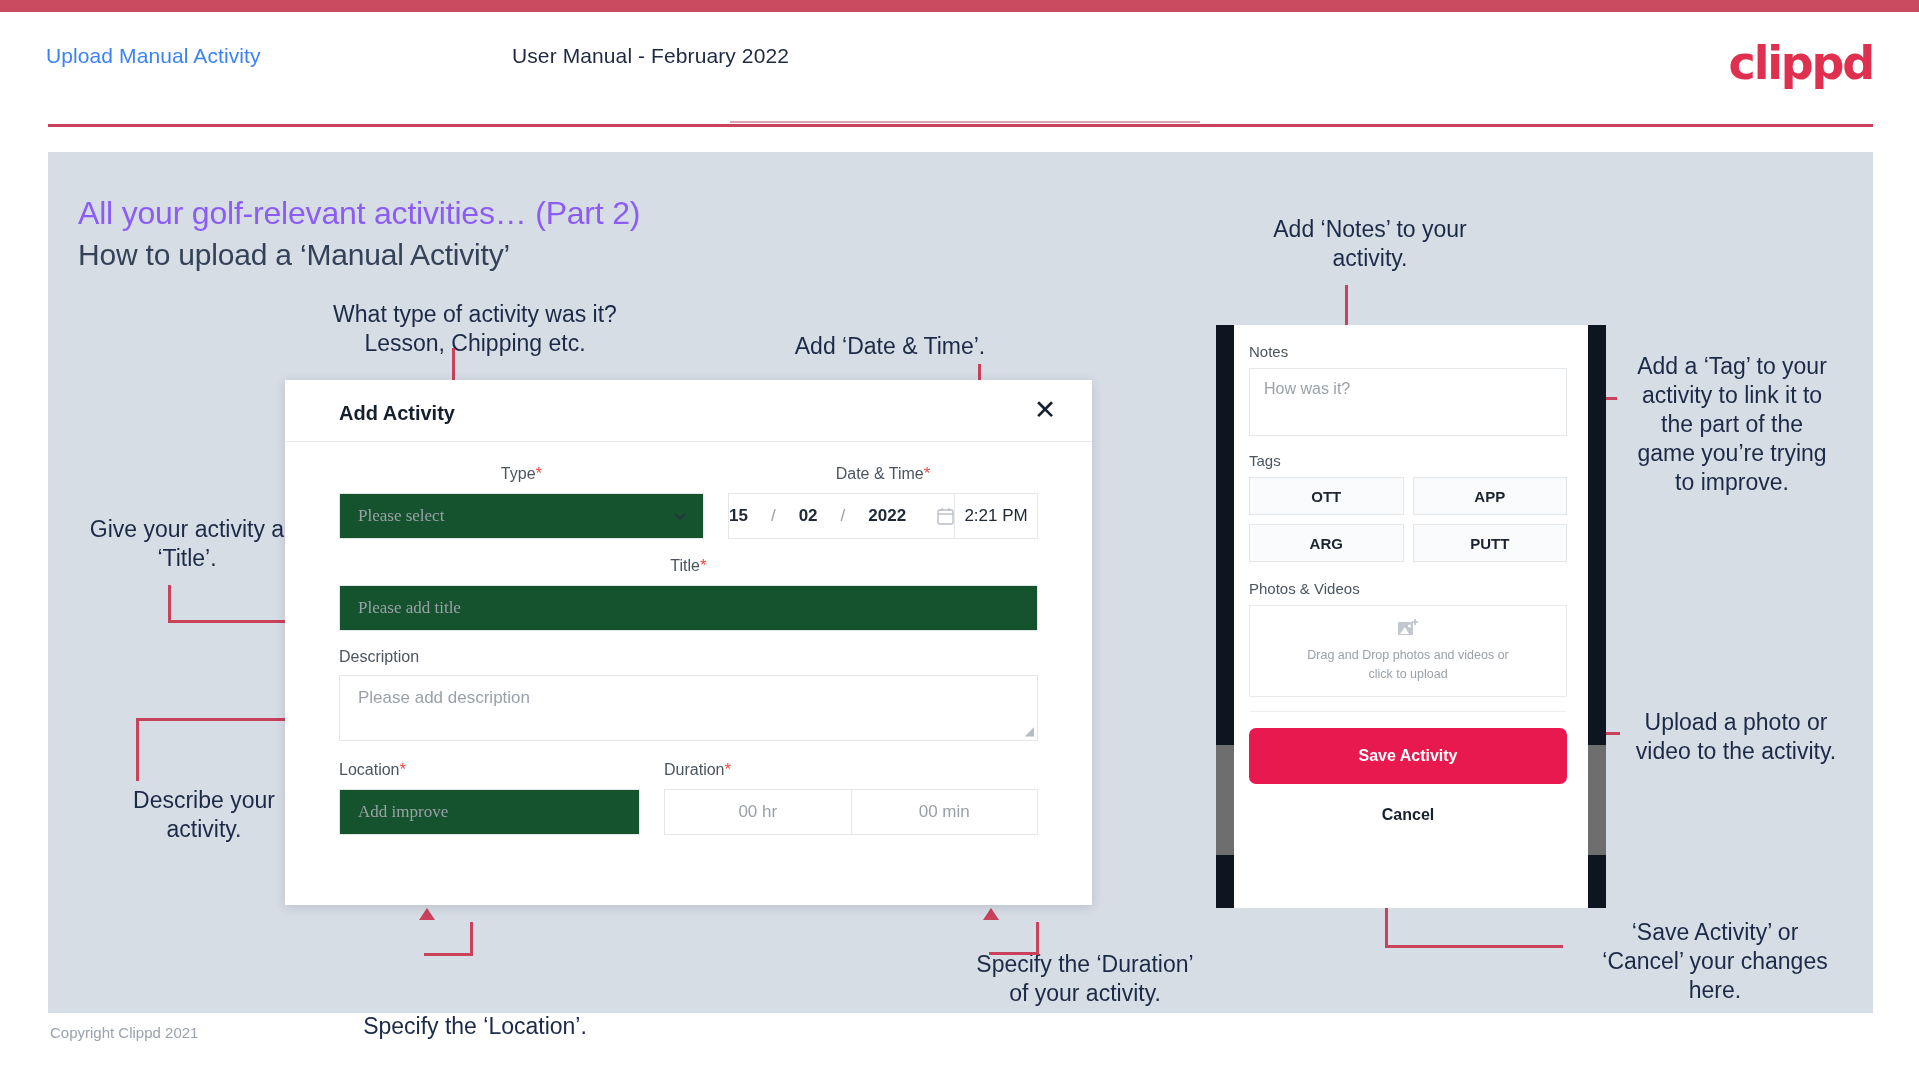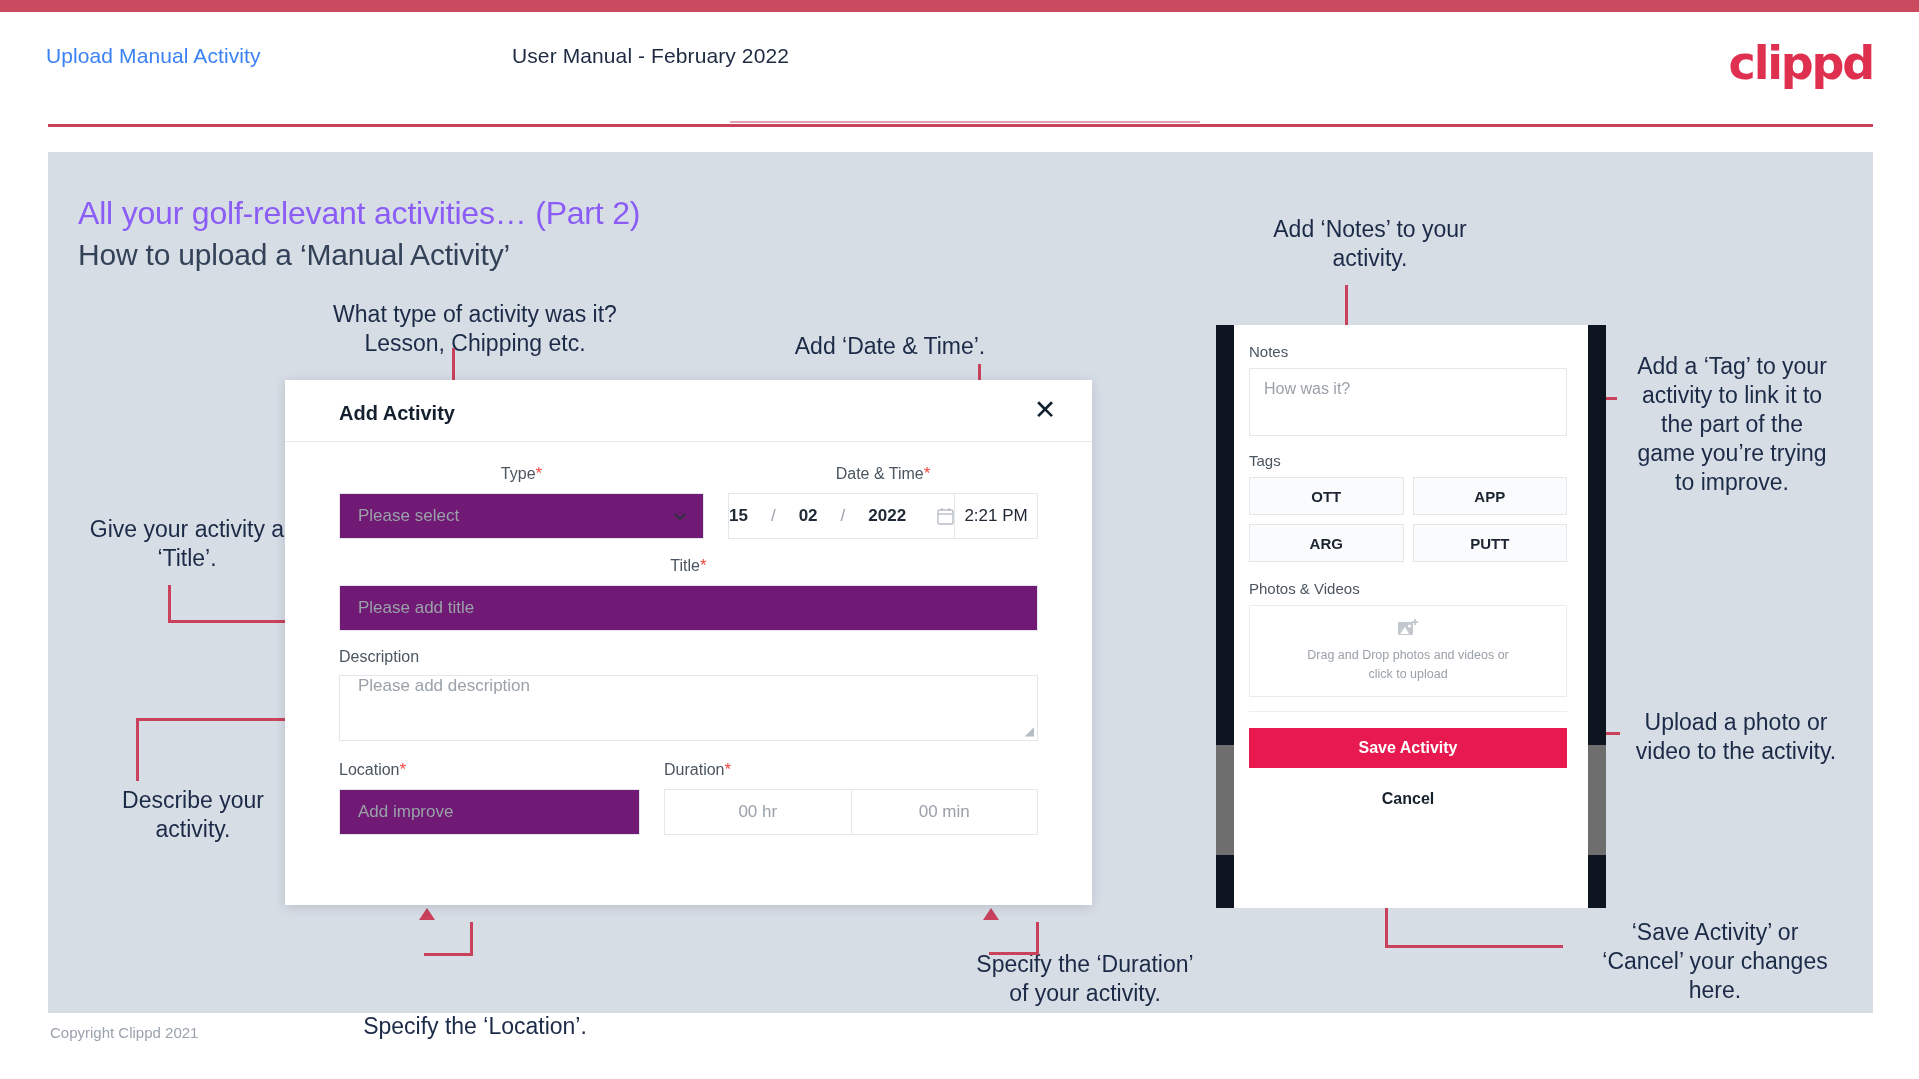--- a/index.html
+++ b/index.html
@@ -102,23 +102,23 @@
     color: #12202e; font-family: "DejaVu Sans", sans-serif;
   }
   .dlg-body { position: relative; padding: 22px 54px 0 54px; }
 
   .fld-label {
     font-size: 16px; color: #4a5560; margin-bottom: 9px; display: block;
   }
   .req { color: #f0483e; font-size: 17px; }
 
   .inp {
-    height: 46px; border: 1px solid #e4e7ea; background: #701a75;
+    height: 46px; border: 1px solid #e4e7ea; background: #14532d;
     display: flex; align-items: center;
-    font-size: 17px; color: #9aa1a9; padding: 0 18px;
+    font-size: 17px; color: #9aa1a9; padding: 0 18px; font-family: Liberation Serif, serif;
   }
   .row { display: flex; gap: 24px; }
   .col-left { width: 381px; }
   .col-right { width: 310px; }
 
   .select-inp { position: relative; justify-content: flex-start; }
   .chev {
     position: absolute; right: 16px; top: 50%; transform: translateY(-50%);
     width: 14px; height: 14px;
   }
@@ -132,21 +132,21 @@
   .dt-sep { color: #9aa1a9; font-weight: normal; margin: 0 2px; }
   .cal-icon { margin-left: 10px; width: 17px; height: 18px; }
   .dt-time {
     flex: 1; height: 46px; border: 1px solid #e4e7ea;
     display: flex; align-items: center; justify-content: center;
     font-size: 17px; color: #202a36;
   }
 
   .ta {
     height: 66px; border: 1px solid #e4e7ea; background: #fff;
-    font-size: 17px; color: #9aa1a9; padding: 0 18px;
+    font-size: 17px; color: #9aa1a9; padding: 12px 18px;
     position: relative;
   }
   .ta-grip {
     position: absolute; right: 3px; bottom: 2px;
     font-size: 12px; color: #b6bcc3; transform: rotate(0deg);
   }
 
   .dur-group { display: flex; width: 374px; }
   .dur-cell {
     flex: 1; height: 46px; border: 1px solid #e4e7ea;
@@ -190,23 +190,23 @@
   }
   .dropzone {
     height: 92px; border: 1px solid #e8eaed; background: #fff;
     display: flex; flex-direction: column; align-items: center; justify-content: center;
     margin-bottom: 14px;
   }
   .dz-icon { width: 22px; height: 20px; margin-bottom: 8px; }
   .dz-text { font-size: 12.5px; color: #9aa1a9; text-align: center; line-height: 1.5; }
   .ph-divider { height: 1px; background: #ededf0; margin: 0 0 16px 0; }
   .save-btn {
-    height: 40px; background: #e8194f; color: #fff;
+    height: 56px; background: #e8194f; color: #fff;
     display: flex; align-items: center; justify-content: center;
-    font-size: 16px; font-weight: bold; cursor: pointer; margin-bottom: 22px;
+    font-size: 16px; font-weight: bold; cursor: pointer; margin-bottom: 22px; border-radius: 7px;
   }
   .cancel-btn {
     text-align: center; font-size: 16px; font-weight: bold; color: #17212e; cursor: pointer;
   }
 </style>
 </head>
 <body>
 
 <div id="root">
 
@@ -234,21 +234,21 @@
   <div class="ln h" style="left:978px; top:420px; width:10px;"></div>
   <div class="ln v" style="left:985px; top:420px; height:44px;"></div>
   <div class="arrow down" style="left:979px; top:462px;"></div>
 
   <div class="ann" style="left:42px; top:515px; width:290px;">Give your activity a
 ‘Title’.</div>
   <div class="ln v" style="left:168px; top:585px; height:38px;"></div>
   <div class="ln h" style="left:168px; top:620px; width:120px;"></div>
   <div class="arrow right" style="left:285px; top:614px;"></div>
 
-  <div class="ann" style="left:48px; top:786px; width:290px;">Describe your
+  <div class="ann" style="left:59px; top:786px; width:290px;">Describe your
 activity.</div>
   <div class="ln v" style="left:136px; top:718px; height:63px;"></div>
   <div class="ln h" style="left:136px; top:718px; width:152px;"></div>
   <div class="arrow right" style="left:285px; top:712px;"></div>
 
   <div class="ann" style="left:330px; top:1012px; width:290px;">Specify the ‘Location’.</div>
   <div class="ln v" style="left:470px; top:922px; height:34px;"></div>
   <div class="ln h" style="left:424px; top:953px; width:48px;"></div>
   <div class="arrow up" style="left:419px; top:908px;"></div>
 

